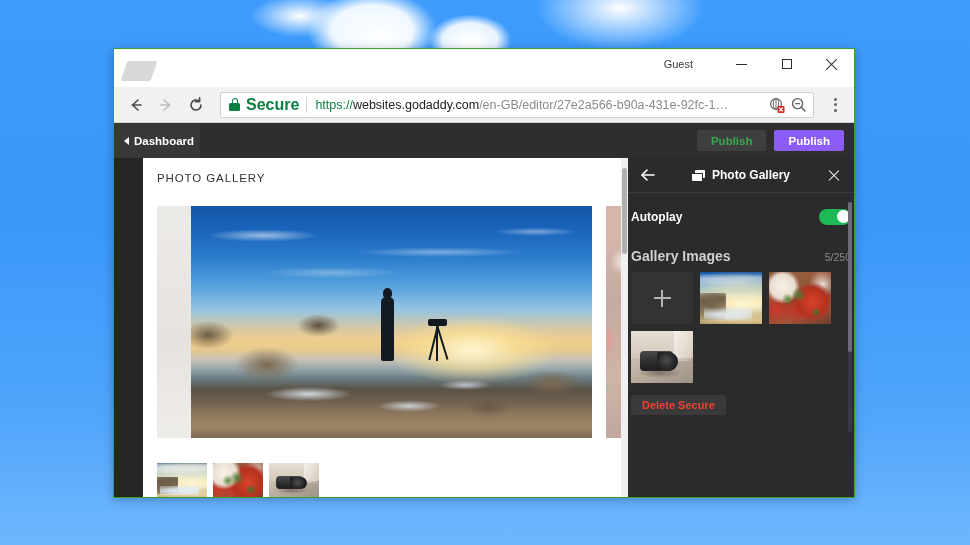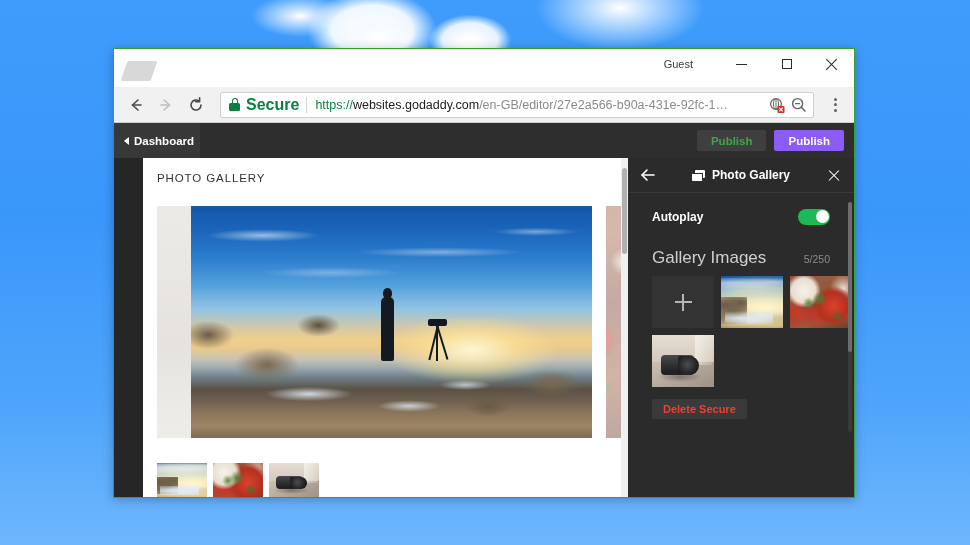--- a/index.html
+++ b/index.html
@@ -544,21 +544,21 @@
   }
   #panel-close::before, #panel-close::after {
     content:""; position:absolute; left: 3px; top: 9.5px;
     width: 14px; height: 1.4px; background: #ffffff;
   }
   #panel-close::before { transform: rotate(45deg); }
   #panel-close::after  { transform: rotate(-45deg); }
 
   #panel-body {
     flex: 1;
-    padding: 0 24px;
+    padding: 0 3px;
     overflow: hidden;
     min-height: 0;
   }
   .setting-row {
     height: 47px;
     display: flex;
     align-items: center;
     justify-content: space-between;
   }
   .setting-label { font-size: 12px; color: #ffffff; font-weight: bold; }
@@ -576,21 +576,21 @@
     background: #ffffff;
   }
 
   #gallery-images-head {
     display: flex;
     align-items: baseline;
     justify-content: space-between;
     margin-top: 8px;
     margin-bottom: 8px;
   }
-  #gallery-images-label { font-size: 17px; color: #cfcfcf; }
+  #gallery-images-label { font-size: 14px; color: #cfcfcf; font-weight: bold; }
   #gallery-images-count { font-size: 10.5px; color: #8a8a8a; }
 
   #image-grid {
     display: grid;
     grid-template-columns: repeat(3, 62px);
     gap: 7px;
   }
   .grid-cell {
     width: 62px; height: 52px;
     position: relative;

